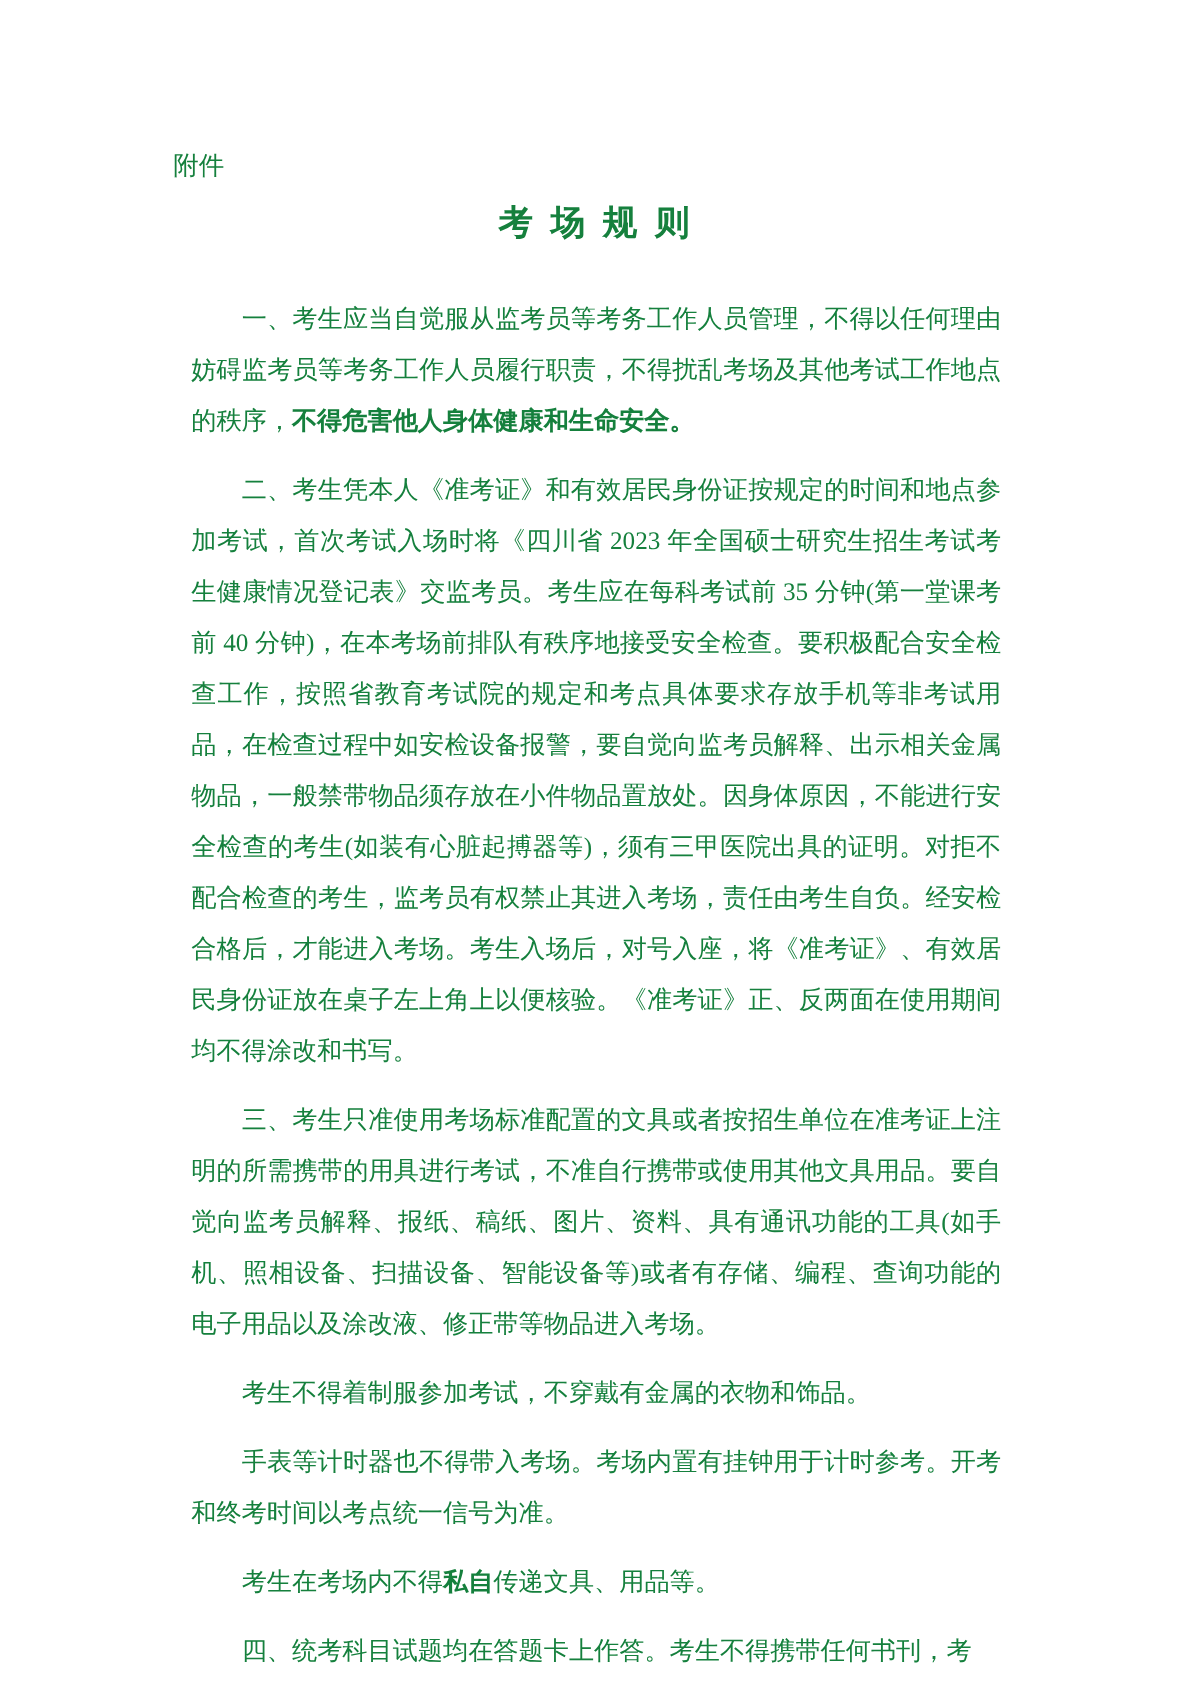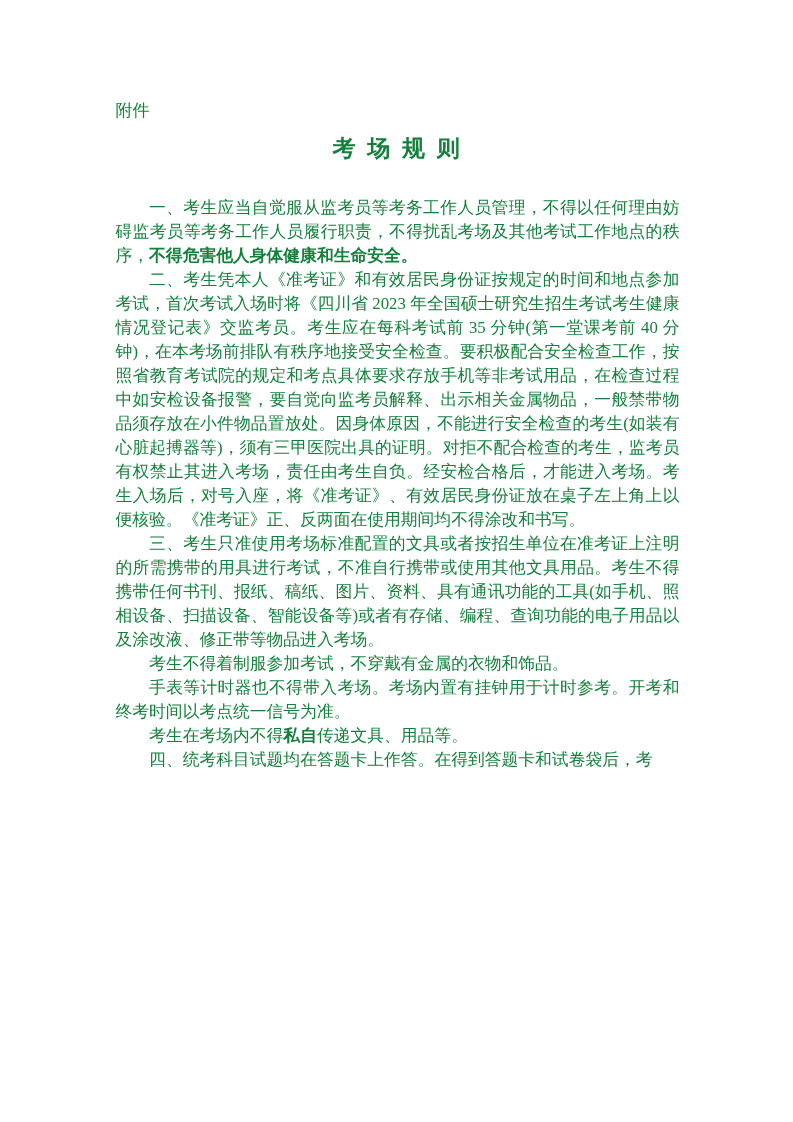--- a/index.html
+++ b/index.html
@@ -29,41 +29,41 @@
     font-size: 23px;
     line-height: 36px;
     font-weight: bold;
     text-align: center;
     letter-spacing: 3px;
   }
   .doc-body {
     margin-top: 29px;
   }
   .doc-body p {
-    margin: 0;
+    margin: 12px;
     font-size: 16.8px;
-    line-height: 24px;
+    line-height: 34px;
     text-align: justify;
     text-indent: 2em;
     word-break: break-all;
   }
   .doc-body p strong {
     font-weight: bold;
   }
 </style>
 </head>
 <body>
 
 <div class="page">
   <div class="attachment-label">附件</div>
 
   <h1 class="doc-title">考 场 规 则</h1>
 
   <div class="doc-body">
       <p><span>一、考生应当自觉服从监考员等考务工作人员管理，不得以任何理由妨碍监考员等考务工作人员履行职责，不得扰乱考场及其他考试工作地点的秩序，</span><strong>不得危害他人身体健康和生命安全。</strong></p>
       <p><span>二、考生凭本人《准考证》和有效居民身份证按规定的时间和地点参加考试，首次考试入场时将《四川省 2023 年全国硕士研究生招生考试考生健康情况登记表》交监考员。考生应在每科考试前 35 分钟(第一堂课考前 40 分钟)，在本考场前排队有秩序地接受安全检查。要积极配合安全检查工作，按照省教育考试院的规定和考点具体要求存放手机等非考试用品，在检查过程中如安检设备报警，要自觉向监考员解释、出示相关金属物品，一般禁带物品须存放在小件物品置放处。因身体原因，不能进行安全检查的考生(如装有心脏起搏器等)，须有三甲医院出具的证明。对拒不配合检查的考生，监考员有权禁止其进入考场，责任由考生自负。经安检合格后，才能进入考场。考生入场后，对号入座，将《准考证》、有效居民身份证放在桌子左上角上以便核验。《准考证》正、反两面在使用期间均不得涂改和书写。</span></p>
-      <p><span>三、考生只准使用考场标准配置的文具或者按招生单位在准考证上注明的所需携带的用具进行考试，不准自行携带或使用其他文具用品。考生不得携带任何书刊、报纸、稿纸、图片、资料、具有通讯功能的工具(如手机、照相设备、扫描设备、智能设备等)或者有存储、编程、查询功能的电子用品以及涂改液、修正带等物品进入考场。</span></p>
+      <p><span>三、考生只准使用考场标准配置的文具或者按招生单位在准考证上注明的所需携带的用具进行考试，不准自行携带或使用其他文具用品。要自觉向监考员解释、报纸、稿纸、图片、资料、具有通讯功能的工具(如手机、照相设备、扫描设备、智能设备等)或者有存储、编程、查询功能的电子用品以及涂改液、修正带等物品进入考场。</span></p>
       <p><span>考生不得着制服参加考试，不穿戴有金属的衣物和饰品。</span></p>
       <p><span>手表等计时器也不得带入考场。考场内置有挂钟用于计时参考。开考和终考时间以考点统一信号为准。</span></p>
       <p><span>考生在考场内不得</span><strong>私自</strong><span>传递文具、用品等。</span></p>
-      <p><span>四、统考科目试题均在答题卡上作答。在得到答题卡和试卷袋后，考</span></p>
+      <p><span>四、统考科目试题均在答题卡上作答。考生不得携带任何书刊，考</span></p>
     </div>
 </div>
 
 </body></html>

